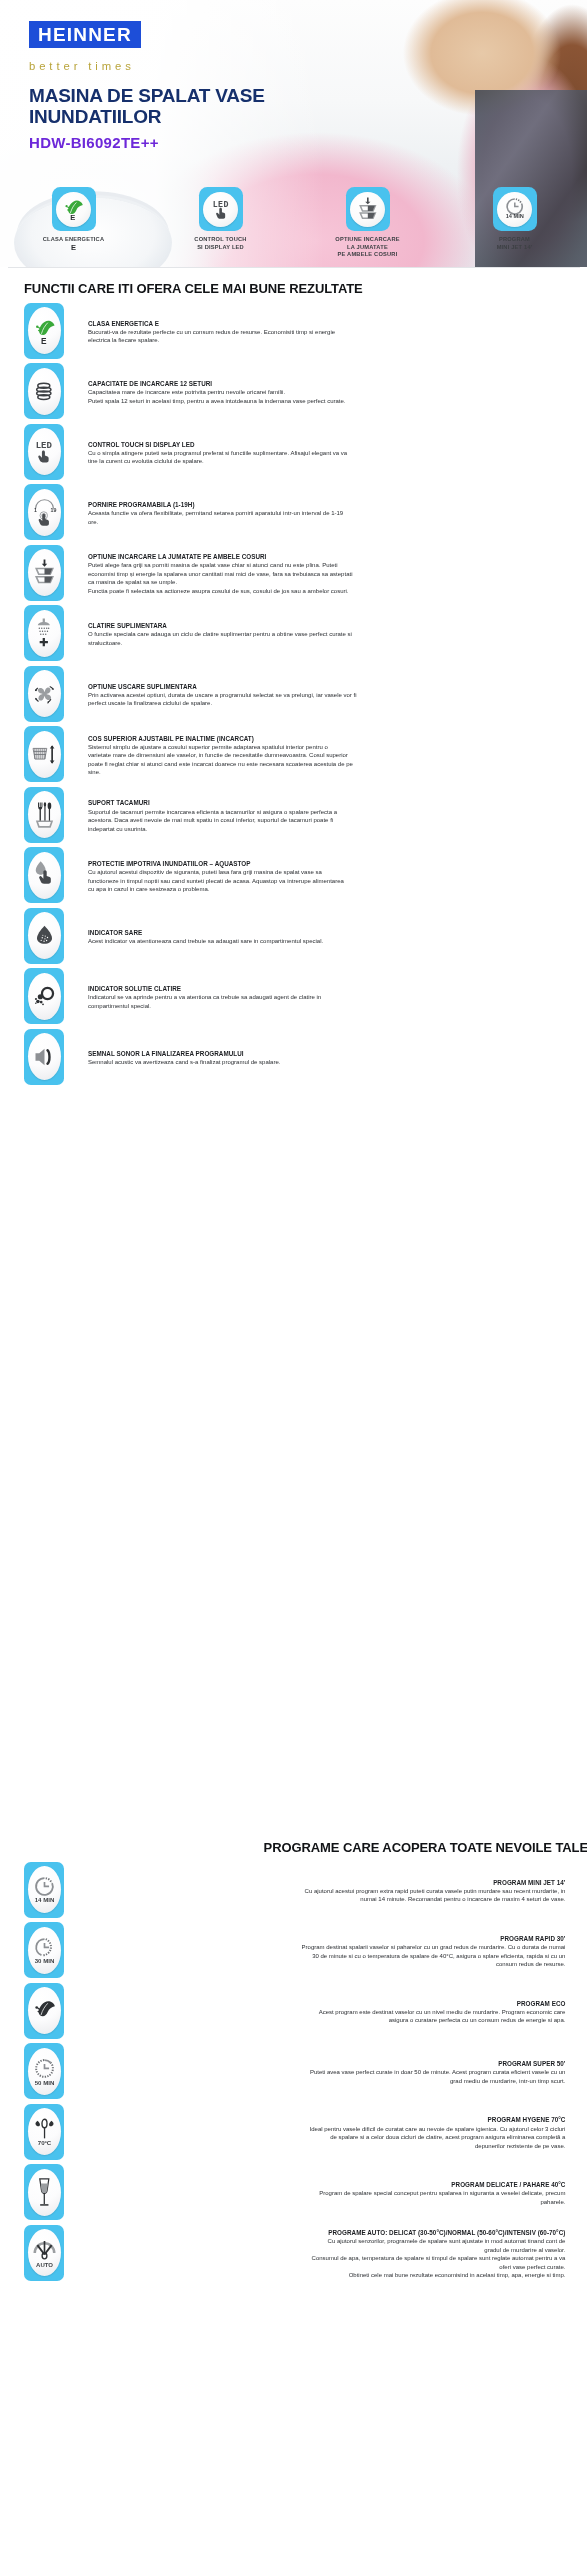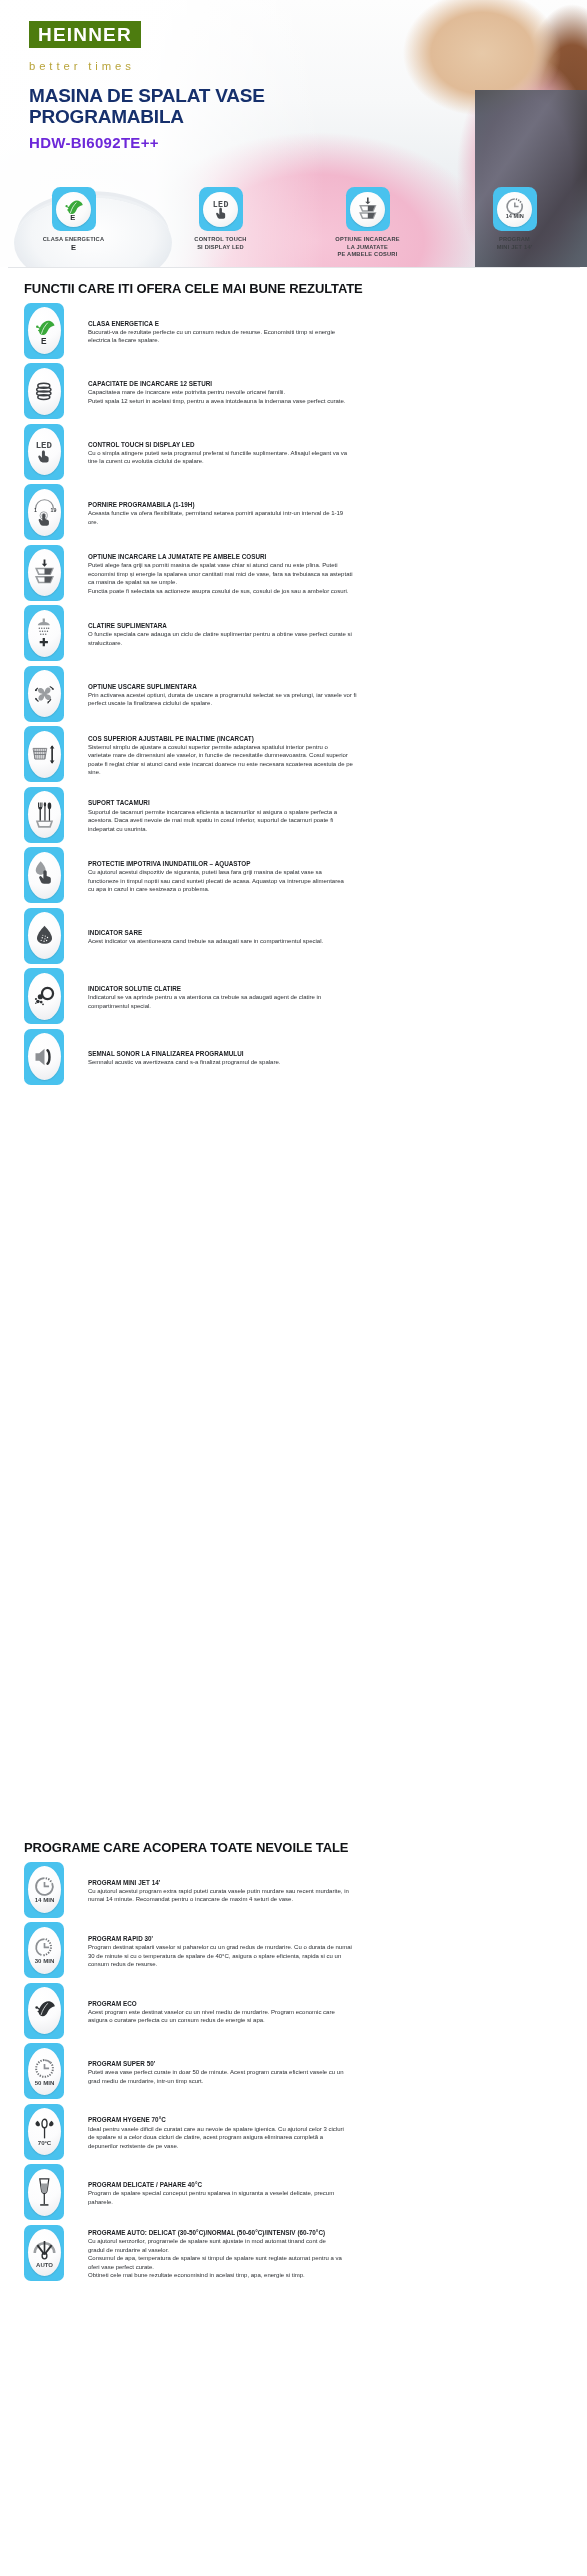--- a/index.html
+++ b/index.html
@@ -44,21 +44,21 @@
     opacity: .95;
   }
   .hero-dw {
     position: absolute; right: 0; top: 90px; width: 113px; height: 177px;
     background: linear-gradient(125deg, #3c4350 0%, #5a6170 35%, #2f343d 70%, #444b57 100%);
     opacity: .85;
   }
 
   .brand-block { position: absolute; left: 29px; top: 21px; z-index: 3; }
   .brand-bar {
-    background: #4d7c0f;
+    background: #1d4ed8;
     padding: 3.8px 9px 4.5px 9px;
     display: inline-block;
     text-align: center;
   }
   .brand-bar span {
     color: #ffffff;
     font-weight: 900;
     font-size: 19px;
     letter-spacing: 1.2px;
     line-height: 1;
@@ -139,21 +139,21 @@
   
   .section-title {
     font-size: 13px;
     font-weight: 900;
     color: #111316;
     letter-spacing: -0.1px;
     margin: 0 0 6.8px 24px;
     text-transform: uppercase;
   }
   #section-features { position: absolute; left: 0; top: 281px; width: 588px; }
-  #section-programs { position: absolute; left: 0; top: 1840px; width: 588px; }
+  #section-programs { position: absolute; left: 0; top: 1840px; width: 588px; text-align: right; }
 
   .feature-row {
     display: flex;
     align-items: flex-start;
     padding: 0 22.6px 0 24px;
     min-height: 59px;
     margin-bottom: 1.5px;
   }
   .icon-tile {
     flex: 0 0 auto;
@@ -200,21 +200,21 @@
   <div class="hero-plates"></div>
   <div class="hero-dw"></div>
 
   <div class="brand-block">
     <div class="brand-bar">
       <span>HEINNER</span>
     </div>
     <div class="brand-tag">better times</div>
   </div>
 
-  <div class="hero-title">MASINA DE SPALAT VASE PROGRAMABILA</div>
+  <div class="hero-title">MASINA DE SPALAT VASE INUNDATIILOR</div>
   <div class="hero-model">HDW-BI6092TE++</div>
 
   <div class="badge-strip">
 
     <div class="badge">
       <div class="badge-tile">
         <div class="badge-disc">
           <span>
             <svg width="25.6" height="25.6" viewBox="0 0 34 34">
               <path d="M21 6c3 0 7 2 8 6-4 1-7 3-8.5 6.5C19 22 17 24 14.5 24c-3 0-5-2-5-5 0-6 6-13 11.5-13z" fill="#3aa93a"></path>

